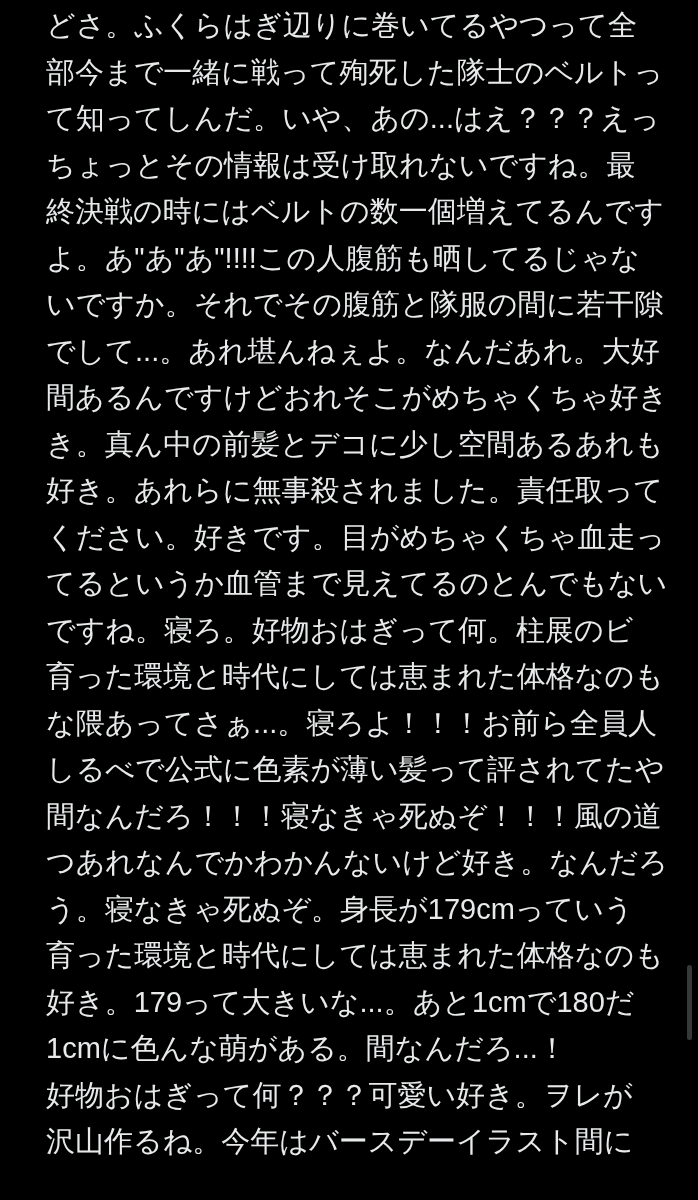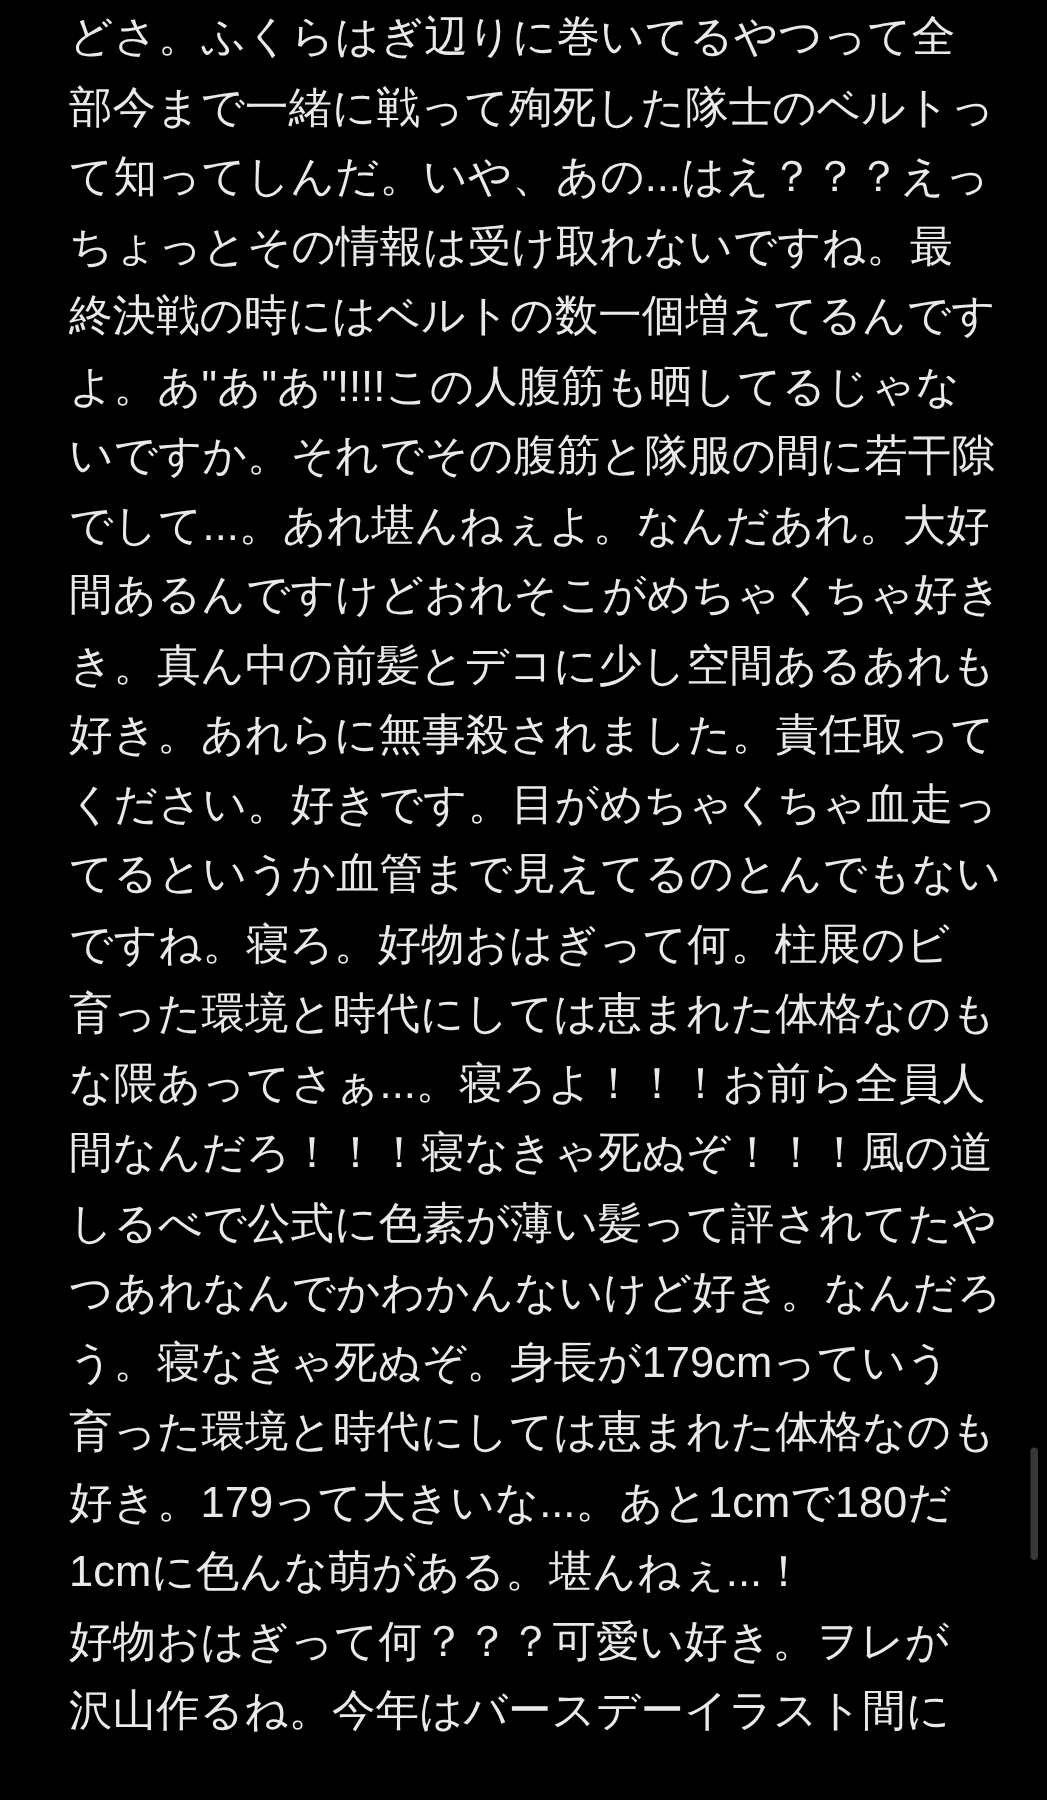--- a/index.html
+++ b/index.html
@@ -55,24 +55,24 @@
     <div class="line">いですか。それでその腹筋と隊服の間に若干隙</div>
     <div class="line">でして...。あれ堪んねぇよ。なんだあれ。大好</div>
     <div class="line">間あるんですけどおれそこがめちゃくちゃ好き</div>
     <div class="line">き。真ん中の前髪とデコに少し空間あるあれも</div>
     <div class="line">好き。あれらに無事殺されました。責任取って</div>
     <div class="line">ください。好きです。目がめちゃくちゃ血走っ</div>
     <div class="line">てるというか血管まで見えてるのとんでもない</div>
     <div class="line">ですね。寝ろ。好物おはぎって何。柱展のビ</div>
     <div class="line">育った環境と時代にしては恵まれた体格なのも</div>
     <div class="line">な隈あってさぁ...。寝ろよ！！！お前ら全員人</div>
+    <div class="line">しるべで公式に色素が薄い髪って評されてたや</div>
     <div class="line">間なんだろ！！！寝なきゃ死ぬぞ！！！風の道</div>
-    <div class="line">しるべで公式に色素が薄い髪って評されてたや</div>
     <div class="line">つあれなんでかわかんないけど好き。なんだろ</div>
     <div class="line">う。寝なきゃ死ぬぞ。身長が179cmっていう</div>
     <div class="line">育った環境と時代にしては恵まれた体格なのも</div>
     <div class="line">好き。179って大きいな...。あと1cmで180だ</div>
-    <div class="line">1cmに色んな萌がある。堪んねぇ...！</div>
+    <div class="line">1cmに色んな萌がある。間なんだろ...！</div>
     <div class="line">好物おはぎって何？？？可愛い好き。ヲレが</div>
     <div class="line">沢山作るね。今年はバースデーイラスト間に</div>
   </div>
   <div class="scrollbar-thumb"></div>
 </div>
 
 </body></html>

